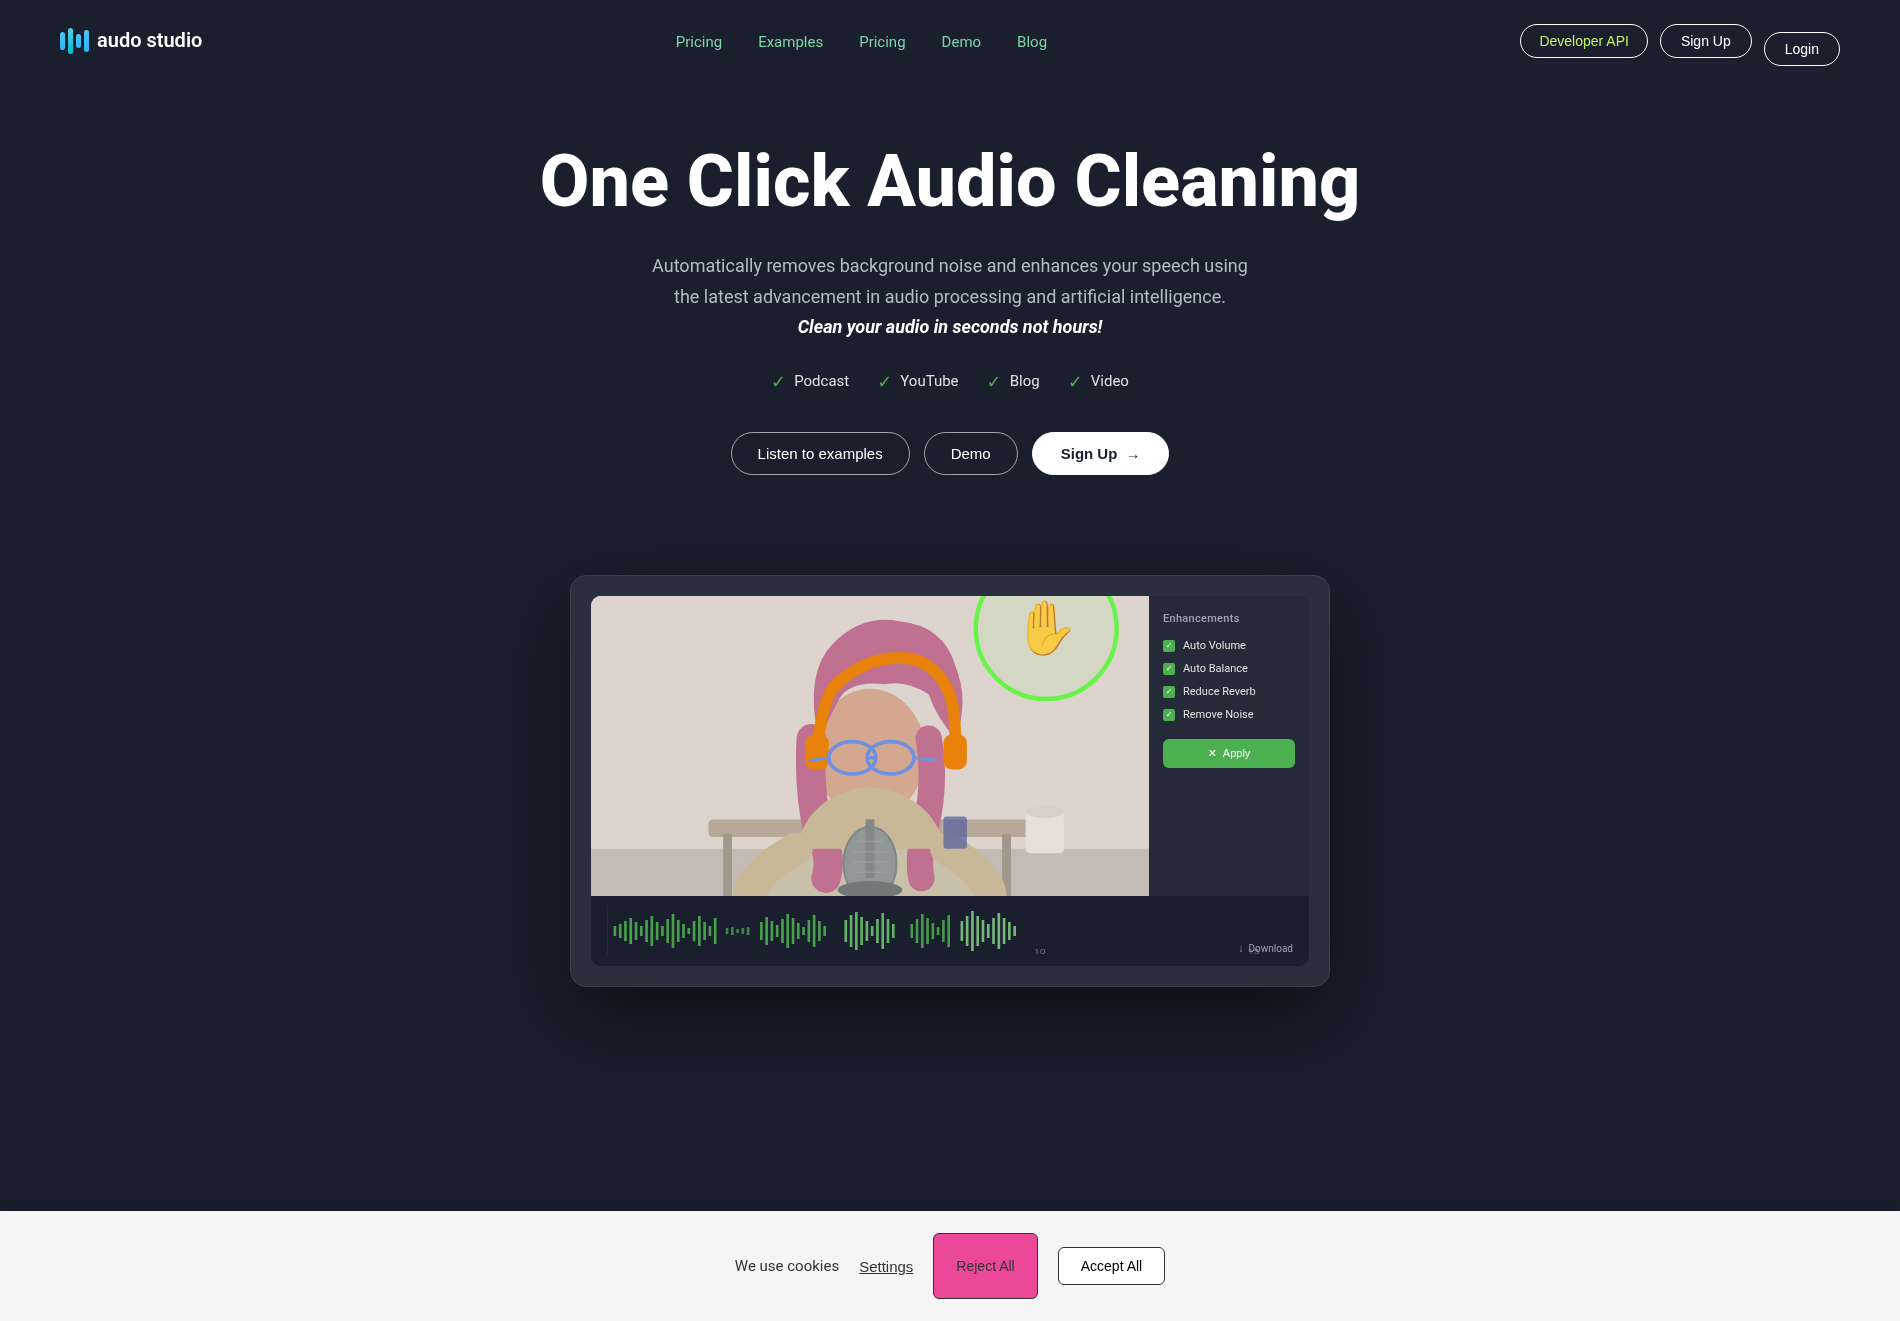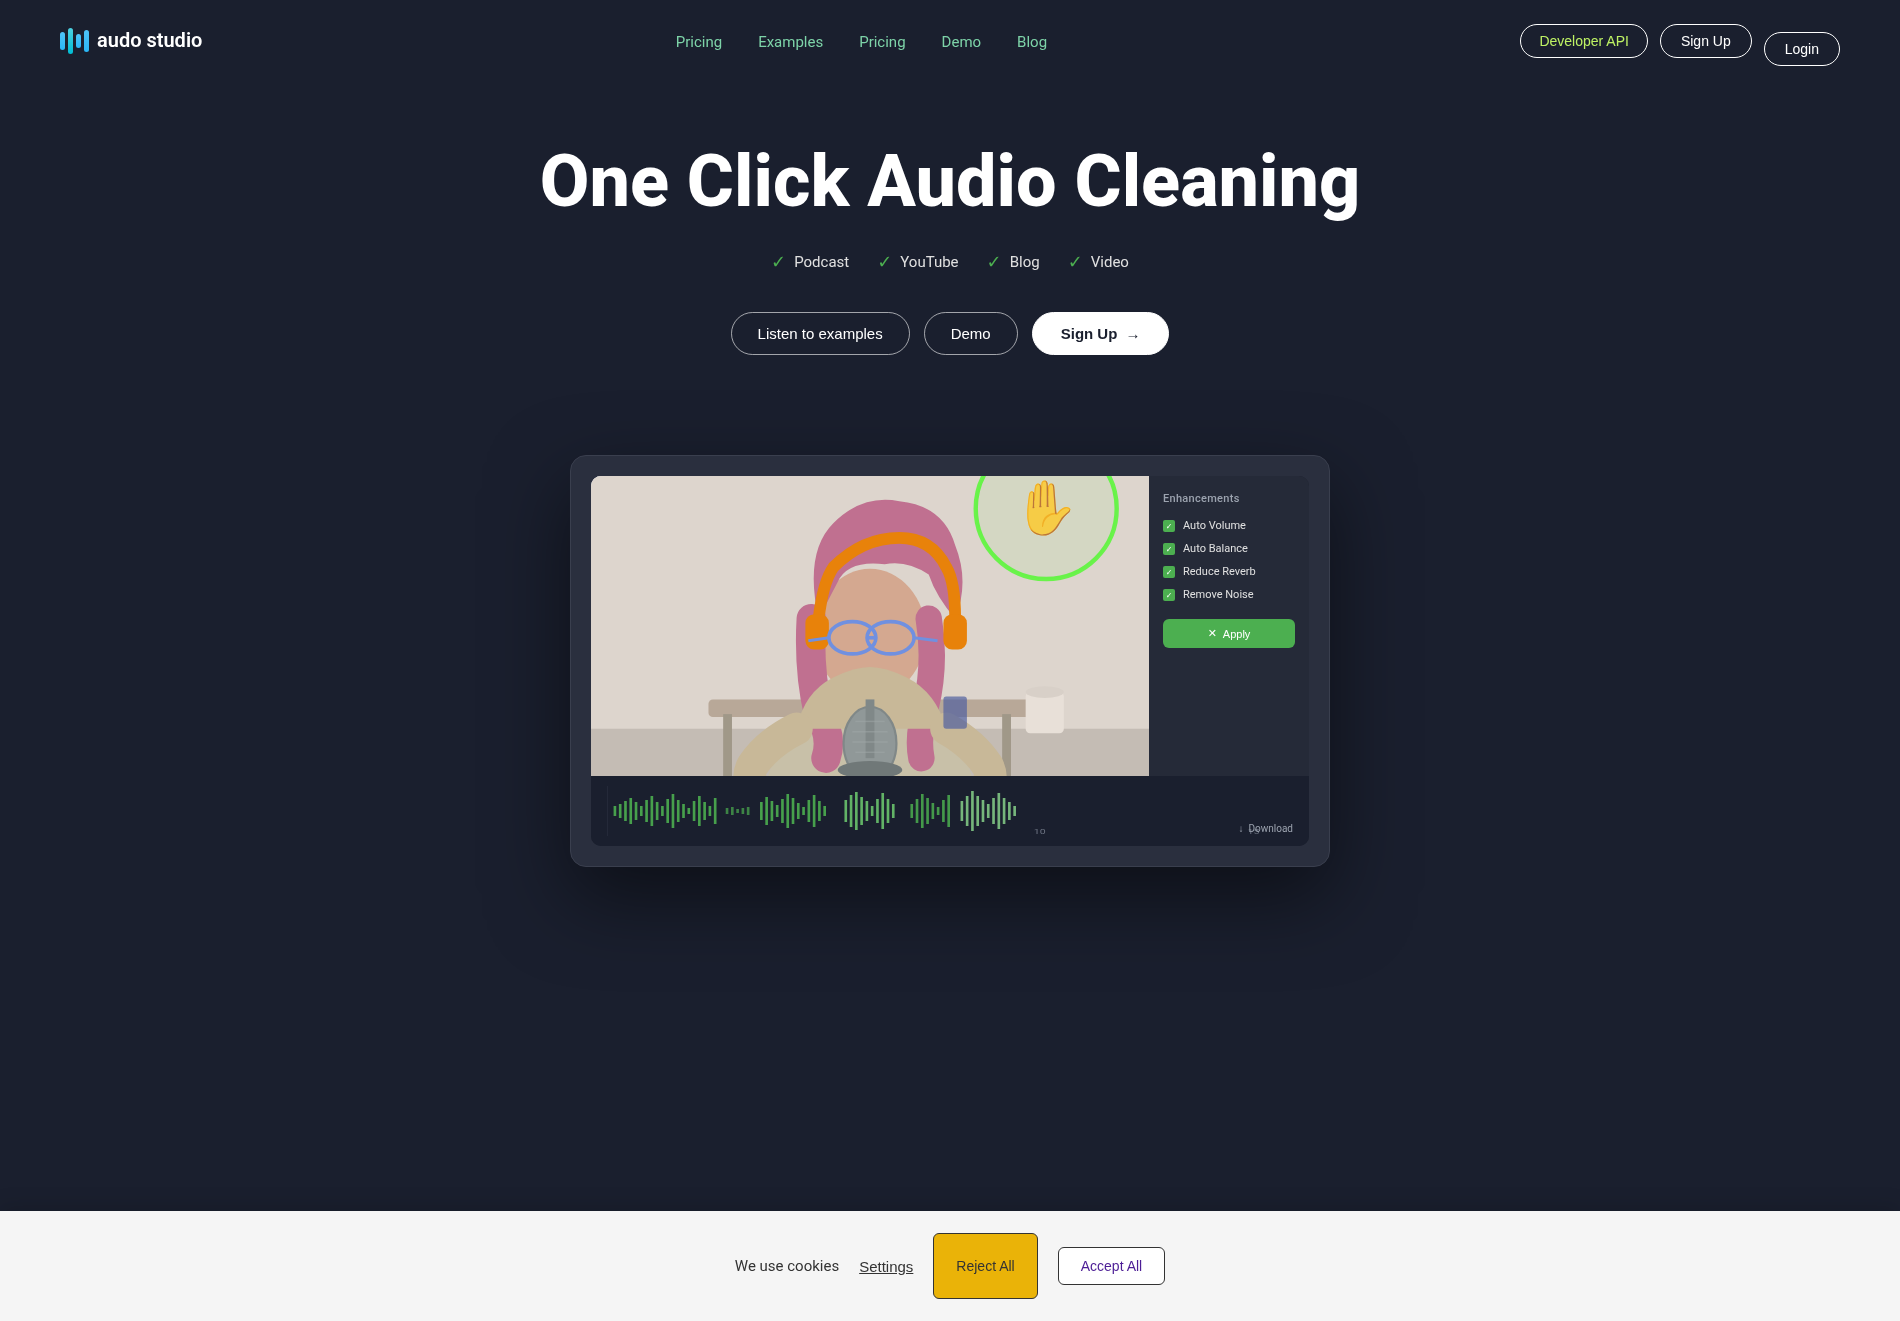--- a/index.html
+++ b/index.html
@@ -362,33 +362,33 @@
       text-decoration: underline;
       cursor: pointer;
       background: none;
       border: none;
     }
 
     .btn-reject {
       padding: 24px 22px;
       border: 1.5px solid #333333;
       border-radius: 6px;
-      background: #eab308;
+      background: #ec4899;
       color: #333333;
       font-size: 14px;
       cursor: pointer;
       font-weight: 500;
     }
 
     .btn-accept {
       padding: 10px 22px;
       border: 1.5px solid #333333;
       border-radius: 6px;
       background: #ffffff;
-      color: #4c1d95;
+      color: #000000;
       font-size: 14px;
       cursor: pointer;
       font-weight: 500;
     }
 
     
     ::-webkit-scrollbar { display: none; }
   </style>
 </head>
 <body>
@@ -415,20 +415,24 @@
   <div class="nav-actions">
     <button class="btn-developer">Developer API</button>
     <button class="btn-signup">Sign Up</button>
     <button class="btn-login">Login</button>
   </div>
 </nav>
 
 <section class="hero">
   <h1 class="hero-title">One Click Audio Cleaning</h1>
 
+  <p class="hero-subtitle">
+    <span>Automatically removes background noise and enhances your speech using the latest advancement in audio processing and artificial intelligence.</span>
+    <strong><span>Clean your audio in seconds not hours!</span></strong>
+  </p>
 
   <div class="feature-tags">
     <div class="feature-tag">
       <span class="check-icon">✓</span>
       <span>Podcast</span>
     </div>
     <div class="feature-tag">
       <span class="check-icon">✓</span>
       <span>YouTube</span>
     </div>

